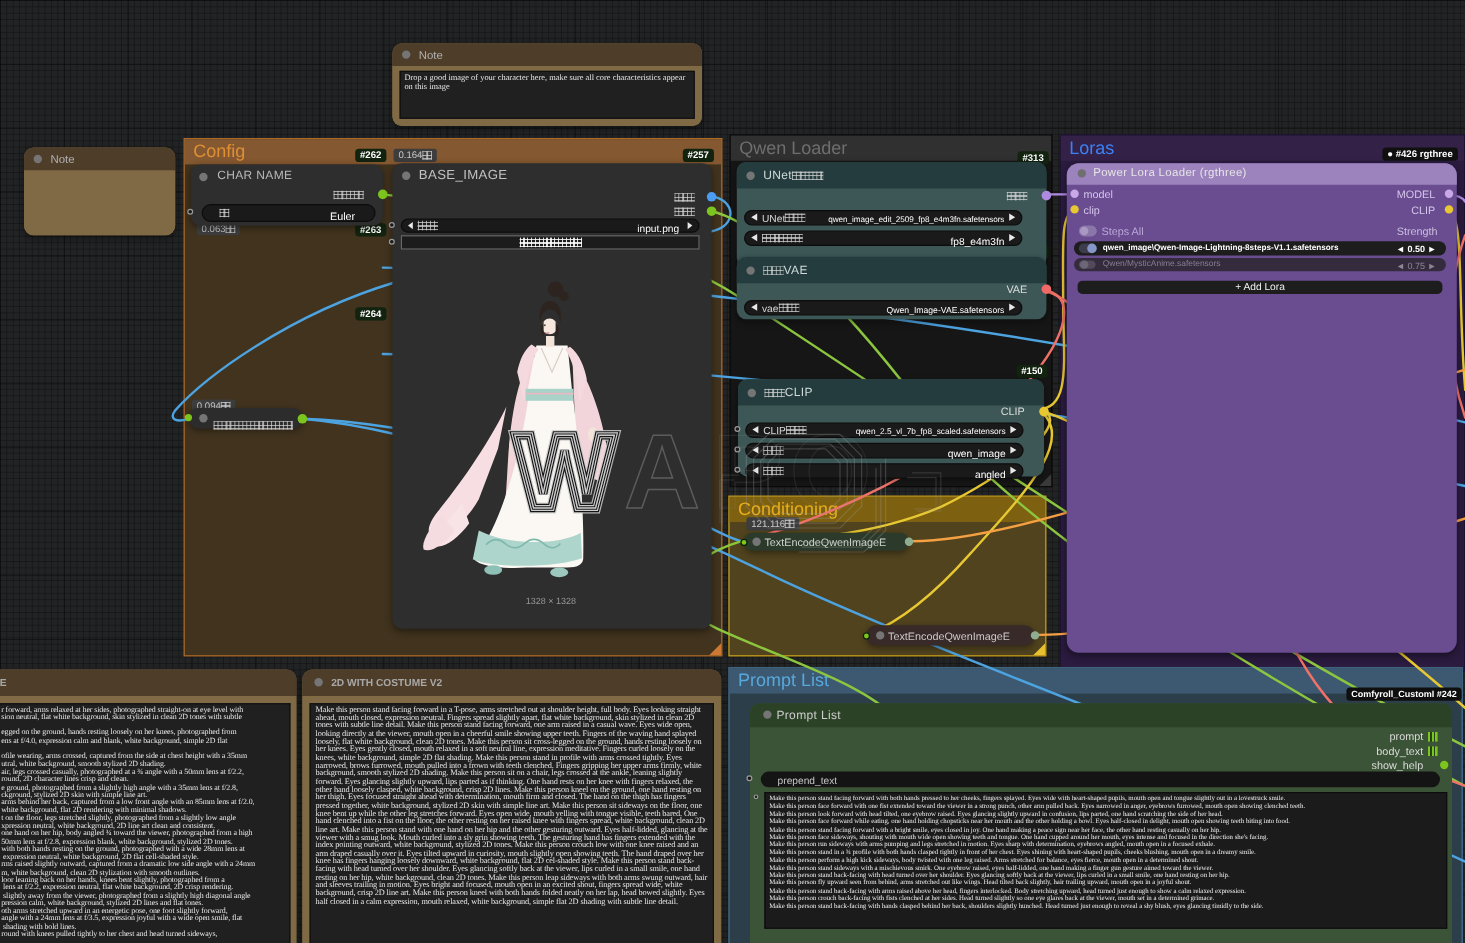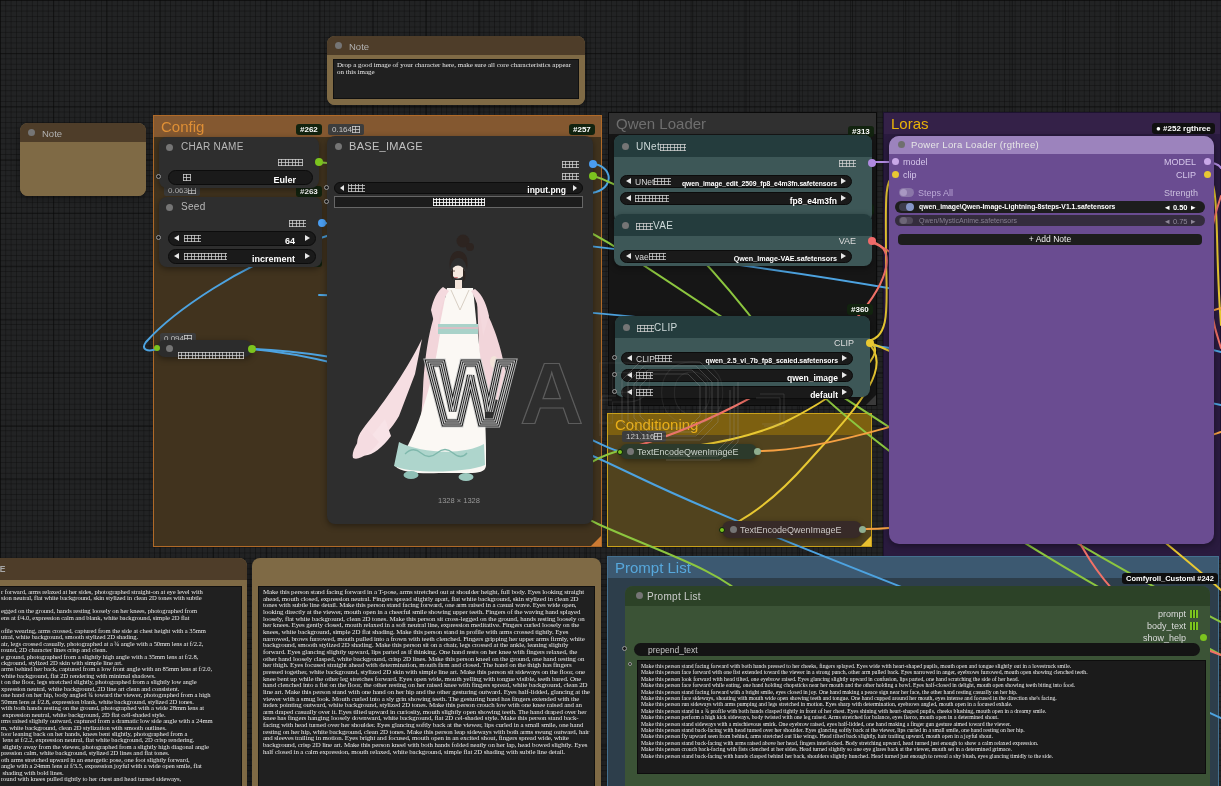--- a/index.html
+++ b/index.html
@@ -9,21 +9,21 @@
 background-image:linear-gradient(rgba(8,8,8,.5) 1px,transparent 1px),linear-gradient(90deg,rgba(8,8,8,.5) 1px,transparent 1px),linear-gradient(rgba(12,12,12,.45) 1px,transparent 1px),linear-gradient(90deg,rgba(12,12,12,.45) 1px,transparent 1px);
 background-size:53.25px 53.25px,53.25px 53.25px,5.325px 5.325px,5.325px 5.325px;}
 .grp{position:absolute}
 .grp .hd{position:absolute;left:0;top:0;right:0;height:21px;line-height:21px;padding-left:7px;font-size:15px;white-space:nowrap;overflow:hidden}
 .node{position:absolute;border-radius:8px;box-shadow:0 2px 6px rgba(0,0,0,.4)}
 .dot{position:absolute;width:7px;height:7px;border-radius:50%;background:#757575}
 .ttxt{position:absolute;left:22px;top:4px;font-size:10px;color:#b8b8b8;letter-spacing:.3px}
 .pill{position:absolute;background:#1a1a1a;border:1px solid #0c0c0c;border-radius:9px;font-size:9px;color:#d8d8d8}
 .arl{position:absolute;left:5px;top:50%;margin-top:-3.5px;width:0;height:0;border-top:3.5px solid transparent;border-bottom:3.5px solid transparent;border-right:5px solid #e8e8e8}
 .arr{position:absolute;right:5px;top:50%;margin-top:-3.5px;width:0;height:0;border-top:3.5px solid transparent;border-bottom:3.5px solid transparent;border-left:5px solid #e8e8e8}
-.pv{position:absolute;right:16px;top:4px;bottom:0;display:flex;align-items:center;font-weight:bold;color:#fff}
+.pv{position:absolute;right:16px;top:4px;bottom:0;display:flex;align-items:center;font-weight:normal;color:#fff}
 .pl{position:absolute;left:14px;top:0;bottom:0;display:flex;align-items:center}
 .out{position:absolute;font-size:9px;color:#dcdcdc;white-space:nowrap}
 .sock{position:absolute;width:8px;height:8px;border-radius:50%}
 .isock{position:absolute;width:5px;height:5px;border-radius:50%;border:1px solid #9a9a9a;background:#1a1a1a}
 .badge{position:absolute;background:#12230f;color:#fff;font-size:8px;font-weight:bold;line-height:11px;padding:0 4px;border-radius:3px;white-space:nowrap}
 .tbadge{position:absolute;background:#3d3d3d;color:#c8c8c8;font-size:8px;line-height:11px;padding:0 4px;border-radius:2px;white-space:nowrap}
 .cj{display:inline-block;height:7.5px;vertical-align:-1px;
 background-image:repeating-linear-gradient(90deg,rgba(210,210,210,.75) 0 1px,transparent 1px 3.4px),repeating-linear-gradient(0deg,rgba(210,210,210,.75) 0 1px,transparent 1px 3.1px)}
 .cjw{display:inline-block;height:7.5px;vertical-align:-1px;
 background-image:repeating-linear-gradient(90deg,rgba(255,255,255,.85) 0 1px,transparent 1px 3.2px),repeating-linear-gradient(0deg,rgba(255,255,255,.85) 0 1px,transparent 1px 3px)}
@@ -34,21 +34,21 @@
 svg{position:absolute;left:0;top:0}
 </style></head>
 <body>
 <div id="cv">
 
 <div class="grp" id="gQwen" style="left:608px;top:112px;width:269px;height:294px;background:#161616;border:1px solid #0a0a0a">
   <div class="hd" style="background:#303030;color:#6e6e6e">Qwen Loader</div>
   <div style="position:absolute;right:0;bottom:0;width:0;height:0;border-left:10px solid transparent;border-bottom:10px solid #3a3a3a"></div>
 </div>
 <div class="grp" id="gLoras" style="left:883px;top:112px;width:338px;height:448px;background:#2a1b3f;border:1px solid #1d1230">
-  <div class="hd" style="background:#342148;color:#eab308">Loras</div>
+  <div class="hd" style="background:#342148;color:#3b82f6">Loras</div>
 </div>
 <div class="grp" id="gConfig" style="left:153px;top:115px;width:449px;height:432px;background:#41331e;border:1px solid #b06a28">
   <div class="hd" style="background:#845830;color:#df8f35">Config</div>
   <div style="position:absolute;right:0;bottom:0;width:0;height:0;border-left:10px solid transparent;border-bottom:10px solid #cc7a33"></div>
 </div>
 <div class="grp" id="gCond" style="left:607px;top:413px;width:265px;height:134px;background:#51431e;border:1px solid #c9a11b">
   <div class="hd" style="background:#7d6010;color:#e8ae18">Conditioning</div>
   <div style="position:absolute;right:0;bottom:0;width:0;height:0;border-left:10px solid transparent;border-bottom:10px solid #e8c030"></div>
 </div>
 <div class="grp" id="gPrompt" style="left:607px;top:556px;width:612px;height:231px;background:#2d3e4b;border:1px solid #44708f">
@@ -98,43 +98,20 @@
   <div class="sock" style="right:-4px;top:21px;background:#7cc41e"></div>
   <div class="pill" style="left:9px;top:33px;width:145px;height:15px">
     <span class="pl">
           <i class="cj" style="width:8px"></i>
         </span>
         <span class="pv">Euler</span>
   </div>
   <div class="isock" style="left:-3px;top:37px"></div>
 </div>
 
-<div class="node" style="left:159px;top:197px;width:163px;height:70px;background:#2e2e2e">
-  <div class="dot" style="left:7px;top:7px"></div>
-  <div class="ttxt">Seed</div>
-  <div class="out" style="right:16px;top:21px"><i class="cj" style="width:17px"></i></div>
-  <div class="sock" style="right:-4px;top:22px;background:#4a9df0"></div>
-  <div class="pill" style="left:9px;top:34px;width:148px;height:15px">
-    <span class="arl"></span>
-        <span class="pl" style="left:15px">
-          <i class="cj" style="width:17px"></i>
-        </span>
-    <span class="pv" style="right:20px">64</span>
-        <span class="arr"></span>
-  </div>
-  <div class="isock" style="left:-3px;top:38px"></div>
-  <div class="pill" style="left:9px;top:52px;width:148px;height:15px">
-    <span class="arl"></span>
-        <span class="pl" style="left:15px">
-          <i class="cj" style="width:43px"></i>
-        </span>
-    <span class="pv" style="right:20px">increment</span>
-        <span class="arr"></span>
-  </div>
-</div>
 
 <div class="tbadge" style="left:160px;top:333px">0.094<i class="cj" style="width:8px"></i></div>
 
 <div class="node" style="left:157px;top:340px;width:95px;height:17px;background:#2c2c2c;border-radius:8px">
   <div class="sock" style="left:-3px;top:5px;width:6px;height:6px;background:#7cc41e"></div>
   <div class="dot" style="left:9px;top:5px"></div>
   <div style="position:absolute;left:21px;top:4px"><i class="cj" style="width:66px"></i></div>
   <div class="sock" style="right:-4px;top:5px;background:#7cc41e"></div>
 </div>
 
@@ -189,21 +166,21 @@
       <path d="M138,57 C139,63 138,66 136,68 L136,54 Z" fill="#2d2420"></path>
       <circle cx="127" cy="57" r=".8" fill="#5a4a42"></circle>
       <path d="M127,63 a2,1.2 0 0 0 4,0" fill="#cf7878"></path>
       <text x="132" y="289" text-anchor="middle" font-size="7.5" fill="#989898" font-family="Liberation Sans">1328 × 1328</text>
     </g>
   </svg>
 </div>
 
 <div class="badge" style="left:848px;top:126px">#313</div>
 <div class="badge" style="left:848px;top:204px">#245</div>
-<div class="badge" style="left:847px;top:304px">#360</div>
+<div class="badge" style="left:847px;top:304px">#150</div>
 
 <div class="node" style="left:614px;top:135px;width:258px;height:88px;background:#3d5757">
   <div style="position:absolute;left:0;top:0;right:0;height:22px;background:#243c3d;border-radius:8px 8px 0 0"></div>
   <div class="dot" style="left:8px;top:8px"></div>
   <div class="ttxt" style="top:6px;color:#cfdada">UNet<i class="cj" style="width:26px"></i></div>
   <div class="out" style="right:16px;top:23px"><i class="cj" style="width:17px"></i></div>
   <div class="sock" style="right:-4px;top:24px;background:#b08ae0"></div>
   <div class="pill" style="left:6px;top:40px;width:232px;height:13px;border-radius:7px;font-size:8.5px">
     <span class="arl"></span>
         <span class="pl" style="left:14px">UNet<i class="cj" style="width:17px"></i></span>
@@ -254,21 +231,21 @@
         </span>
     <span class="pv" style="right:14px;font-size:8.5px">qwen_image</span>
         <span class="arr"></span>
   </div>
   <div class="isock" style="left:-3px;top:56px"></div>
   <div class="pill" style="left:6px;top:70px;width:232px;height:13px;border-radius:7px;font-size:8.5px">
     <span class="arl"></span>
         <span class="pl" style="left:14px">
           <i class="cj" style="width:17px"></i>
         </span>
-    <span class="pv" style="right:14px;font-size:8.5px">default</span>
+    <span class="pv" style="right:14px;font-size:8.5px">angled</span>
         <span class="arr"></span>
   </div>
   <div class="isock" style="left:-3px;top:73px"></div>
 </div>
 
 <div class="node" style="left:889px;top:136px;width:325px;height:408px;background:#6a4c91;border-radius:10px">
   <div style="position:absolute;left:0;top:0;right:0;height:18px;background:#9c83bd;border-radius:10px 10px 0 0"></div>
   <div class="dot" style="left:9px;top:5px;background:#6f6f6f"></div>
   <div class="ttxt" style="top:3px;font-size:9.5px;color:#e6e6e6">Power Lora Loader (rgthree)</div>
   <div class="sock" style="left:3px;top:22px;background:#c9a8e8;width:7px;height:7px"></div>
@@ -288,23 +265,23 @@
     <div style="position:absolute;left:11px;top:2px;width:8px;height:8px;background:#8696c8;border-radius:50%"></div>
     <div style="position:absolute;left:24px;top:2px;font-size:6.8px;font-weight:bold;color:#fff;letter-spacing:0">qwen_image\Qwen-Image-Lightning-8steps-V1.1.safetensors</div>
     <div style="position:absolute;right:8px;top:2px;font-size:7.5px;font-weight:bold;color:#fff">◄ 0.50 ►</div>
   </div>
   <div style="position:absolute;left:6px;top:79px;width:310px;height:11px;background:#222;border-radius:6px;opacity:.75">
     <div style="position:absolute;left:4px;top:2px;width:14px;height:7px;background:#4a4a4a;border-radius:4px"></div>
     <div style="position:absolute;left:5px;top:2px;width:7px;height:7px;background:#6f6f6f;border-radius:50%"></div>
     <div style="position:absolute;left:24px;top:2px;font-size:7px;color:#8f8f8f">Qwen/MysticAnime.safetensors</div>
     <div style="position:absolute;right:8px;top:2px;font-size:7.5px;color:#9a9a9a">◄ 0.75 ►</div>
   </div>
-  <div style="position:absolute;left:9px;top:98px;width:304px;height:11px;background:#1d1d1d;border-radius:4px;text-align:center;font-size:8.5px;color:#efefef;line-height:11px">+ Add Note</div>
-</div>
-<div class="badge" style="left:1152px;top:123px;background:#101010">● #252 rgthree</div>
+  <div style="position:absolute;left:9px;top:98px;width:304px;height:11px;background:#1d1d1d;border-radius:4px;text-align:center;font-size:8.5px;color:#efefef;line-height:11px">+ Add Lora</div>
+</div>
+<div class="badge" style="left:1152px;top:123px;background:#101010">● #426 rgthree</div>
 
 <div class="tbadge" style="left:622px;top:431px">121.116<i class="cj" style="width:8px"></i></div>
 <div class="node" style="left:620px;top:444px;width:137px;height:15px;background:#2c3a2b;border-radius:7px">
   <div class="sock" style="left:-3px;top:5px;width:6px;height:6px;background:#7cc41e;border:1px solid #0a200a"></div>
   <div class="dot" style="left:7px;top:4px;width:7px;height:7px"></div>
   <div style="position:absolute;left:17px;top:3px;font-size:9px;color:#cdd5cd">TextEncodeQwenImageE</div>
   <div class="sock" style="right:-4px;top:4px;background:#8fae8f;width:7px;height:7px"></div>
 </div>
 <div class="node" style="left:722px;top:521px;width:140px;height:17px;background:#372a28;border-radius:8px">
   <div class="sock" style="left:-3px;top:6px;width:6px;height:6px;background:#7cc41e;border:1px solid #0a200a"></div>
@@ -396,20 +373,24 @@
  lens at f/2.2, expression neutral, flat white background, 2D crisp rendering.
  slightly away from the viewer, photographed from a slightly high diagonal angle
 pression calm, white background, stylized 2D lines and flat tones.
 oth arms stretched upward in an energetic pose, one foot slightly forward,
 angle with a 24mm lens at f/3.5, expression joyful with a wide open smile, flat
  shading with bold lines.
 round with knees pulled tightly to her chest and head turned sideways,</div>
 </div>
 
 <div class="note node" style="left:252px;top:558px;width:349px;height:229px;background:#7f6a45;border-radius:8px 8px 0 0">
+  <div class="nhd" style="height:22px">
+        <div class="dot" style="left:10px;top:7px"></div>
+        <div style="position:absolute;left:24px;top:6px;font-size:8.5px;color:#a8a8a8;font-weight:bold">2D WITH COSTUME V2</div>
+      </div>
   <div class="nbody" style="top:22px;border-radius:0"></div>
   <div class="ta" style="left:6px;top:28px;width:337px;height:201px;padding:2px 4px;font-size:6.9px;line-height:6.65px;letter-spacing:-.1px">Make this person stand facing forward in a T-pose, arms stretched out at shoulder height, full body. Eyes looking straight ahead, mouth closed, expression neutral. Fingers spread slightly apart, flat white background, skin stylized in clean 2D tones with subtle line detail. Make this person stand facing forward, one arm raised in a casual wave. Eyes wide open, looking directly at the viewer, mouth open in a cheerful smile showing upper teeth. Fingers of the waving hand splayed loosely, flat white background, clean 2D tones. Make this person sit cross-legged on the ground, hands resting loosely on her knees. Eyes gently closed, mouth relaxed in a soft neutral line, expression meditative. Fingers curled loosely on the knees, white background, simple 2D flat shading. Make this person stand in profile with arms crossed tightly. Eyes narrowed, brows furrowed, mouth pulled into a frown with teeth clenched. Fingers gripping her upper arms firmly, white background, smooth stylized 2D shading. Make this person sit on a chair, legs crossed at the ankle, leaning slightly forward. Eyes glancing slightly upward, lips parted as if thinking. One hand rests on her knee with fingers relaxed, the other hand loosely clasped, white background, crisp 2D lines. Make this person kneel on the ground, one hand resting on her thigh. Eyes focused straight ahead with determination, mouth firm and closed. The hand on the thigh has fingers pressed together, white background, stylized 2D skin with simple line art. Make this person sit sideways on the floor, one knee bent up while the other leg stretches forward. Eyes open wide, mouth yelling with tongue visible, teeth bared. One hand clenched into a fist on the floor, the other resting on her raised knee with fingers spread, white background, clean 2D line art. Make this person stand with one hand on her hip and the other gesturing outward. Eyes half-lidded, glancing at the viewer with a smug look. Mouth curled into a sly grin showing teeth. The gesturing hand has fingers extended with the index pointing outward, white background, stylized 2D tones. Make this person crouch low with one knee raised and an arm draped casually over it. Eyes tilted upward in curiosity, mouth slightly open showing teeth. The hand draped over her knee has fingers hanging loosely downward, white background, flat 2D cel-shaded style. Make this person stand back-facing with head turned over her shoulder. Eyes glancing softly back at the viewer, lips curled in a small smile, one hand resting on her hip, white background, clean 2D tones. Make this person leap sideways with both arms swung outward, hair and sleeves trailing in motion. Eyes bright and focused, mouth open in an excited shout, fingers spread wide, white background, crisp 2D line art. Make this person kneel with both hands folded neatly on her lap, head bowed slightly. Eyes half closed in a calm expression, mouth relaxed, white background, simple flat 2D shading with subtle line detail.</div>
 </div>
 
 <svg width="1221" height="786" viewBox="0 0 1221 786" style="pointer-events:none">
   <g font-family="Liberation Sans" font-weight="bold" font-size="88">
     <text x="429" y="423" fill="none" stroke="#cdcdcd" stroke-width="9" opacity=".85">W</text>
     <text x="429" y="423" fill="none" stroke="#141414" stroke-width="7">W</text>
     <text x="429" y="423" fill="none" stroke="#cdcdcd" stroke-width="5">W</text>
     <text x="429" y="423" fill="none" stroke="#141414" stroke-width="3">W</text>

